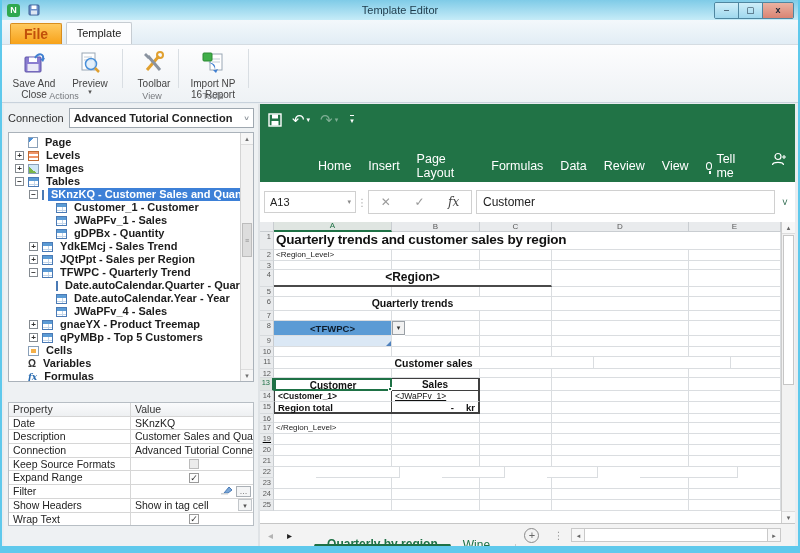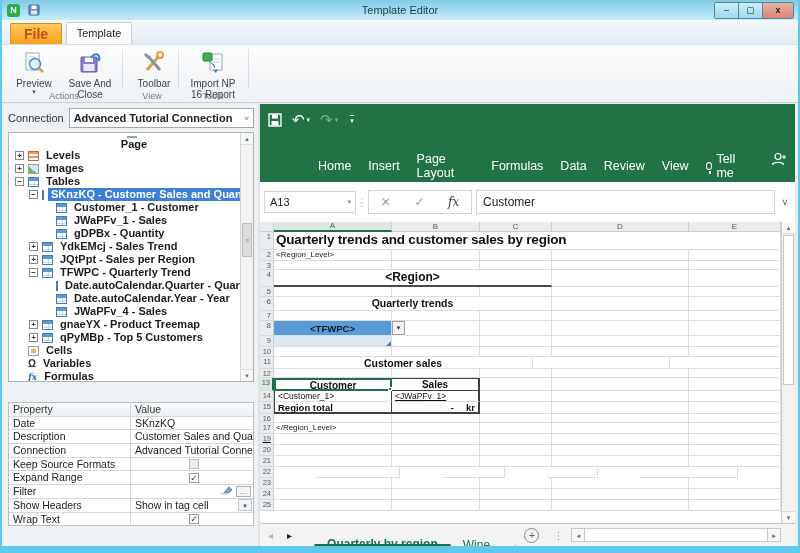--- a/index.html
+++ b/index.html
@@ -132,21 +132,21 @@
   .k-section { font-size:10.5px; font-weight:bold; text-align:center; line-height:13px; }
   .k-chart-tag { background:#5b9bd5; font-size:9.5px; font-weight:bold; text-align:center; line-height:15px; color:#0b1b2b; }
   .combo { width:13px; height:14px; background:#f2f2f2; border:1px solid #9aa0a6; font-size:7px; line-height:12px; text-align:center; color:#333; }
   .chart-ext { background:#dbe8f5; }
   .sel-handle { position:absolute; right:0; bottom:0; width:0; height:0; border-left:5px solid transparent; border-bottom:5px solid #4f81bd; }
   .k-th { font-size:10px; font-weight:bold; text-align:center; line-height:12px; }
   .a13 { border:2px solid #1e7145 !important; }
   .a13 .fillh { position:absolute; right:-2px; bottom:-2px; width:4px; height:4px; background:#1e7145; border:1px solid #fff; }
   .b13 { border-top:1px solid #3f3f3f !important; border-right:2px solid #3f3f3f !important; border-bottom:1px solid #3f3f3f !important; }
   .k-td { font-size:8.5px; line-height:11px; padding-left:3px; }
-  .a14 { border-left:1px solid #3f3f3f !important; border-right:1px solid #3f3f3f !important; }
+  .a14 { border-left:1px solid #3f3f3f !important; border-right:1px solid #3f3f3f !important;font-weight:bold; }
   .b14 { border-right:2px solid #3f3f3f !important;text-decoration:underline; }
   .k-total { font-size:9.5px; font-weight:bold; line-height:12px; padding-left:3px; }
   .a15 { border-left:1px solid #3f3f3f !important; border-right:1px solid #3f3f3f !important; border-bottom:2px solid #3f3f3f !important; }
   .b15 { border-right:2px solid #3f3f3f !important; border-bottom:2px solid #3f3f3f !important;
          display:flex; justify-content:flex-end; align-items:center; font-size:9.5px; font-weight:bold; }
   .b15 .kr { margin-left:12px; margin-right:3px; }
 
   .vscroll { position:absolute; right:0; top:118px; bottom:23px; width:14px; background:#f2f2f2; border-left:1px solid #cdcdcd; }
   .vs-btn { height:12px; text-align:center; font-size:7px; color:#666; line-height:12px; background:#f7f7f7; border-bottom:1px solid #ddd; }
   .vs-btn.bottom { position:absolute; bottom:0; left:0; right:0; border-top:1px solid #ddd; border-bottom:none; }
@@ -194,42 +194,42 @@
   <div class="tabrow">
     <div class="tab-file">File</div>
     <div class="tab-template">Template</div>
   </div>
 
   <div class="ribbon">
     <div class="rgroup" style="left:4px;">
       <div class="rbtn">
         <span class="ric">
           <svg width="26" height="26" viewBox="0 0 26 26">
+              <rect x="4" y="7" width="16" height="15" rx="1" fill="#8a7cd0" stroke="#5f54a8"></rect>
+              <rect x="8" y="7.5" width="8" height="4.5" fill="#fff"></rect>
+              <rect x="6.5" y="14" width="11" height="7" fill="#e9e8f6"></rect>
+              <path d="M14 8 C18 2, 23 4, 22 9" fill="none" stroke="#3f7fd1" stroke-width="2"></path>
+              <path d="M22 12 l-3 -3 l5 -1 z" fill="#3f7fd1"></path>
+            </svg>
+        </span>
+        <span class="rlabel">Save And
+Close</span>
+      </div>
+      <div class="rbtn">
+        <span class="ric">
+          <svg width="26" height="26" viewBox="0 0 26 26">
               <rect x="5" y="3" width="13" height="17" fill="#fff" stroke="#9aa7b5"></rect>
               <line x1="7" y1="7" x2="15" y2="7" stroke="#c3ccd6"></line>
               <line x1="7" y1="10" x2="15" y2="10" stroke="#c3ccd6"></line>
               <circle cx="14" cy="14" r="5.5" fill="#d8e9fa" fill-opacity="0.7" stroke="#4a90d9" stroke-width="1.5"></circle>
               <line x1="18" y1="18" x2="22" y2="22" stroke="#e0a030" stroke-width="2.5"></line>
             </svg>
         </span>
         <span class="rlabel">Preview</span>
         <span class="drop-arrow">▾</span>
-      </div>
-      <div class="rbtn">
-        <span class="ric">
-          <svg width="26" height="26" viewBox="0 0 26 26">
-              <rect x="4" y="7" width="16" height="15" rx="1" fill="#8a7cd0" stroke="#5f54a8"></rect>
-              <rect x="8" y="7.5" width="8" height="4.5" fill="#fff"></rect>
-              <rect x="6.5" y="14" width="11" height="7" fill="#e9e8f6"></rect>
-              <path d="M14 8 C18 2, 23 4, 22 9" fill="none" stroke="#3f7fd1" stroke-width="2"></path>
-              <path d="M22 12 l-3 -3 l5 -1 z" fill="#3f7fd1"></path>
-            </svg>
-        </span>
-        <span class="rlabel">Save And
-Close</span>
       </div>
     </div>
     <div class="rsep" style="left:120px;"></div>
     <div class="rgroup" style="left:124px;">
       <div class="rbtn">
         <span class="ric">
           <svg width="26" height="26" viewBox="0 0 26 26">
               <line x1="6" y1="20" x2="18" y2="6" stroke="#e0a030" stroke-width="3"></line>
               <circle cx="19" cy="5" r="3" fill="none" stroke="#e0a030" stroke-width="2"></circle>
               <line x1="7" y1="6" x2="19" y2="20" stroke="#8a93a0" stroke-width="3"></line>
@@ -264,21 +264,21 @@
   <div class="left-panel">
     <div class="conn-row">
       <span class="conn-label">Connection</span>
       <div class="conn-select">
         <span>Advanced Tutorial Connection</span>
         <span class="chev">˅</span>
       </div>
     </div>
     <div class="tree-box">
       <div id="tree" style="padding-top:3px;">
-          <div class="titem" style="padding-left: 6px; flex-direction: column;">
+          <div class="titem" style="padding-left: 6px;">
             <span class="texp none"></span>
             <span class="ticon i-page"></span>
             <span class="tlabel">Page</span>
           </div>
           <div class="titem" style="padding-left: 6px;">
             <span class="texp">+</span>
             <span class="ticon i-levels"></span>
             <span class="tlabel">Levels</span>
           </div>
           <div class="titem" style="padding-left: 6px;">
@@ -580,21 +580,21 @@
         <div class="grow" style="height: 10px;">
           <div class="gnum">10</div>
           <div class="cell" style="width: 118px;"></div>
           <div class="cell" style="width: 88px;"></div>
           <div class="cell" style="width: 72px;"></div>
           <div class="cell" style="width: 137px;"></div>
           <div class="cell" style="flex: 1 1 0%;"></div>
         </div>
         <div class="grow" style="height: 12px;">
           <div class="gnum">11</div>
-          <div class="cell k-section" style="width: 259px;">Customer sales</div>
+          <div class="cell k-section" style="width: 320px;">Customer sales</div>
           <div class="cell" style="width: 137px;"></div>
           <div class="cell" style="flex: 1 1 0%;"></div>
         </div>
         <div class="grow" style="height: 9px;">
           <div class="gnum">12</div>
           <div class="cell" style="width: 118px;"></div>
           <div class="cell" style="width: 88px;"></div>
           <div class="cell" style="width: 72px;"></div>
           <div class="cell" style="width: 137px;"></div>
           <div class="cell" style="flex: 1 1 0%;"></div>

